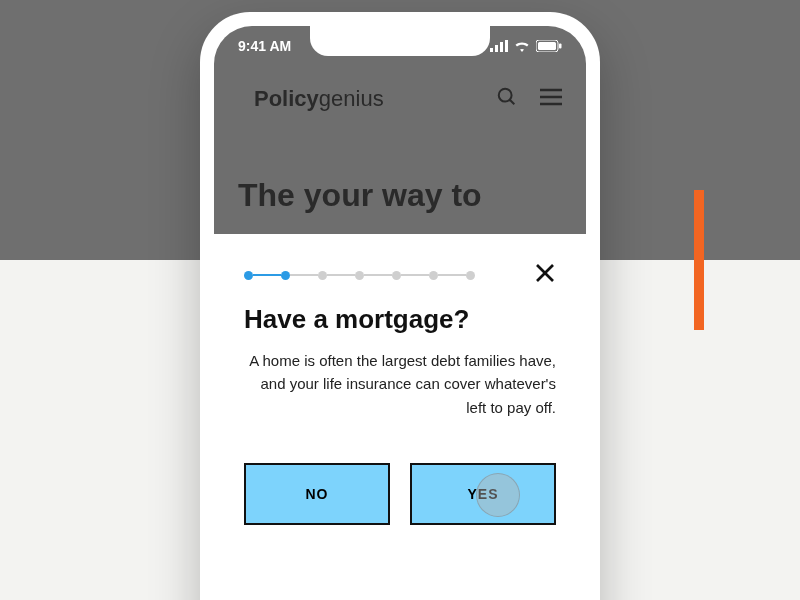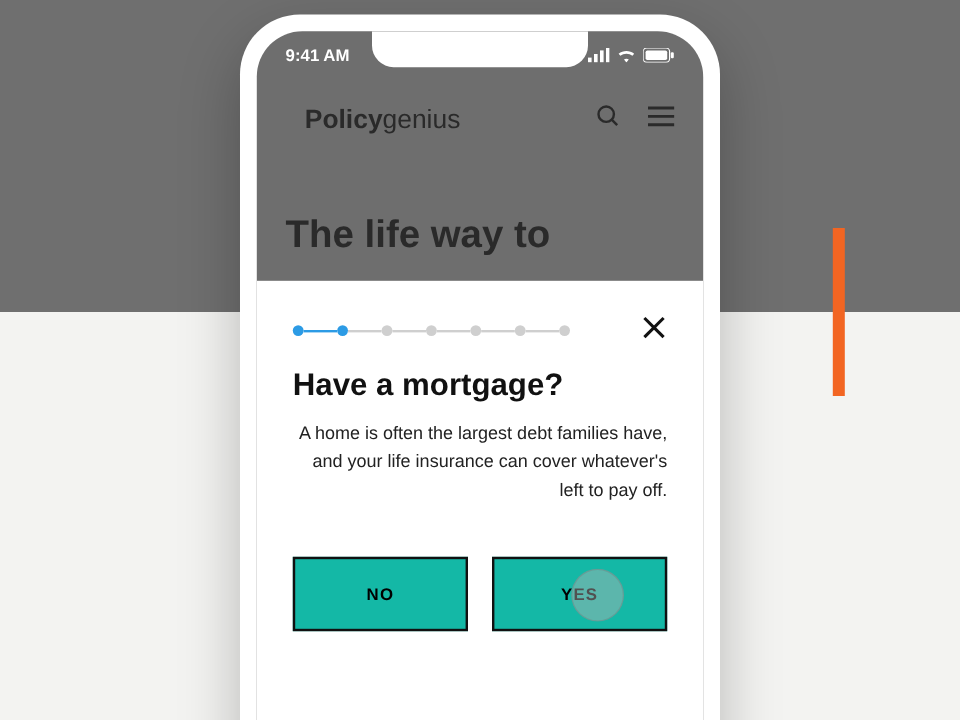--- a/index.html
+++ b/index.html
@@ -74,21 +74,21 @@
   .seg { width:28px; height:2px; background:#cfcfcf; }
   .seg.active { background:#2c9be5; }
   .close { cursor:pointer; }
   .q-title { margin-top:16px; font-size:26px; font-weight:800; color:#111; }
   .q-body { margin-top:14px; font-size:15px; line-height:1.55; color:#222;text-align:right; }
   .options { margin-top:44px; display:flex; gap:20px; }
   .opt {
     flex:1; height:62px; border:2px solid #111;
     display:flex; align-items:center; justify-content:center;
     font-size:14px; font-weight:800; letter-spacing:1px;
-    cursor:pointer; background:#14b8a6;
+    cursor:pointer; background:#7dd3fc;
     position:relative;
   }
   .touch {
     position:absolute; width:44px;height:44px;border-radius:50%;
     background:rgba(180,180,180,.45);
     border:1px solid rgba(120,120,120,.4);
     right:34px; top:8px;
     pointer-events:none;
   }
 </style>
@@ -136,21 +136,21 @@
         <span>
           <svg width="22" height="18" viewBox="0 0 22 18" stroke="#2a2a2a" stroke-width="2.4">
               <line x1="0" y1="2" x2="22" y2="2"></line>
               <line x1="0" y1="9" x2="22" y2="9"></line>
               <line x1="0" y1="16" x2="22" y2="16"></line>
             </svg>
         </span>
       </div>
     </div>
 
-    <div class="hero">The life way to</div>
+    <div class="hero">The your way to</div>
 
     <div class="modal">
       <div class="modal-top">
         <div class="progress" id="progress">
             <div class="dot active"></div>
             <div class="seg active"></div>
             <div class="dot active"></div>
             <div class="seg"></div>
             <div class="dot"></div>
             <div class="seg"></div>

